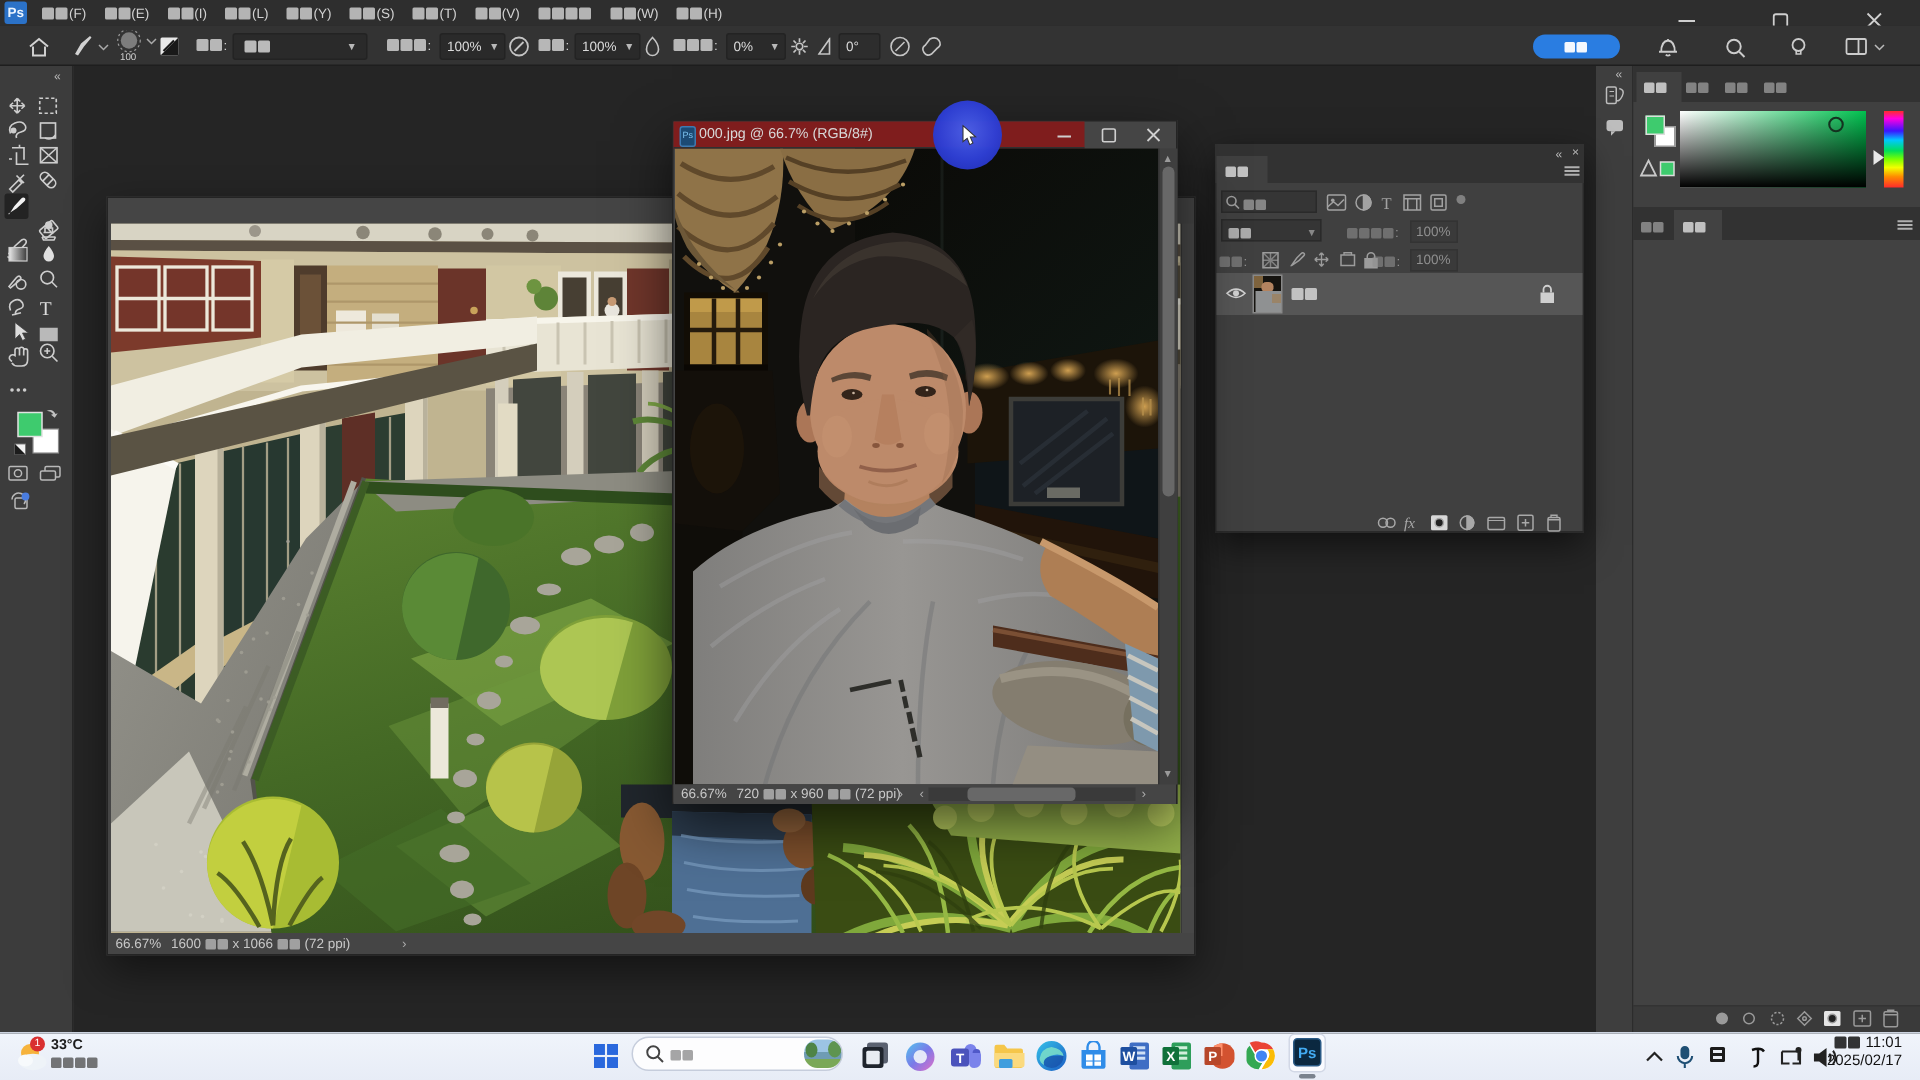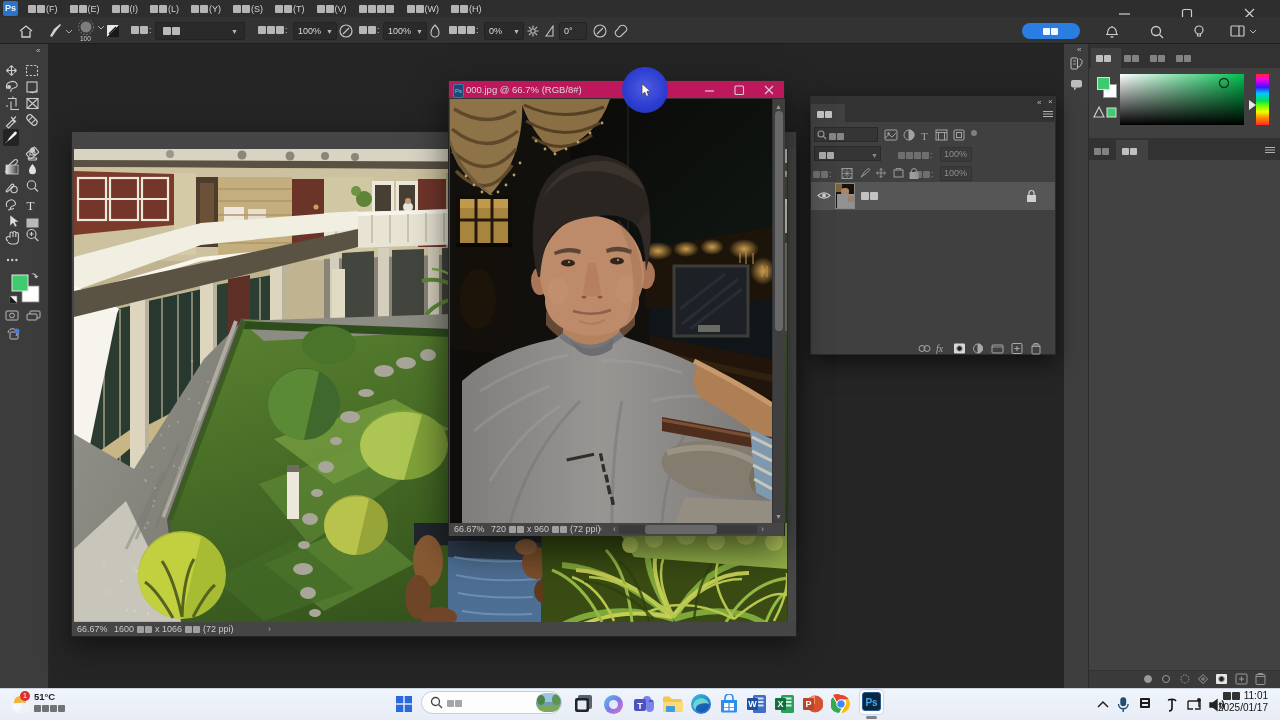--- a/index.html
+++ b/index.html
@@ -539,21 +539,21 @@
           <circle cx="612" cy="386" r="10"></circle>
           <circle cx="642" cy="392" r="9"></circle>
           <circle cx="672" cy="386" r="10"></circle>
           <circle cx="700" cy="393" r="9"></circle>
           <circle cx="556" cy="396" r="8"></circle>
   </g>
  </svg>
 </div>
 
 <div class="a" style="left:448px;top:80px;width:337px;height:456px;background:#454545;border:1px solid #242424;box-sizing:border-box;box-shadow:0 14px 34px rgba(0,0,0,.6)">
- <div class="a" style="left:0;top:0;width:335px;height:18px;background:#be185d;border-bottom:1px solid #303030;box-sizing:border-box">
+ <div class="a" style="left:0;top:0;width:274px;height:18px;background:#7f1d1d;border-bottom:1px solid #303030;box-sizing:border-box">
   <div class="a" style="left:4px;top:3px;width:9px;height:12px;background:#1c4a74;border:1px solid #3e7ab0;border-radius:2px;color:#7ec3f0;font-size:6px;text-align:center;line-height:12px">Ps</div>
   <div class="a" style="left:17px;top:3px;color:#d8d8d8;font-size:9.5px">000.jpg @ 66.7% (RGB/8#)</div>
   <svg class="a" style="left:250px;top:4px" width="80" height="11" viewBox="0 0 80 11">
    <line x1="6" y1="6" x2="15" y2="6" stroke="#cfcfcf" stroke-width="1.2"></line>
    <rect x="36" y="1" width="8.5" height="8.5" fill="none" stroke="#cfcfcf" stroke-width="1.1" rx="1"></rect>
    <path d="M66 1 L74 9 M74 1 L66 9" stroke="#cfcfcf" stroke-width="1.2"></path>
   </svg>
  </div>
  <svg class="a" style="left:1px;top:18px" width="322" height="424" viewBox="0 0 322 424">
   <defs>
@@ -714,21 +714,21 @@
  <path d="M1 0.8 L1 11.5 L3.8 9.2 L5.5 13.4 L7.6 12.4 L5.9 8.4 L9.4 8.2 Z" fill="#ffffff" stroke="#333" stroke-width=".7"></path>
 </svg>
 
 <div class="a" style="left:0;top:688px;width:1280px;height:32px;background:linear-gradient(#f0f4fb,#e7ecf6);border-top:1px solid #ccd3e0;box-sizing:border-box"></div>
 <svg class="a" style="left:10px;top:692px" width="24" height="24" viewBox="0 0 24 24">
  <circle cx="10" cy="10" r="6" fill="#f6b33c"></circle>
  <ellipse cx="12" cy="16" rx="9" ry="5.5" fill="#eef3f8"></ellipse>
  <ellipse cx="7" cy="15" rx="5" ry="4" fill="#f7fafc"></ellipse>
 </svg>
 <div class="a" style="left:20px;top:691px;width:10px;height:10px;border-radius:50%;background:#d93030;color:#fff;font-size:7px;text-align:center;line-height:10px">1</div>
-<div class="a" style="left:34px;top:691px;font-size:9.5px;font-weight:bold;color:#1c1c1c">51°C</div>
+<div class="a" style="left:34px;top:691px;font-size:9.5px;font-weight:bold;color:#1c1c1c">33°C</div>
 <div class="a" style="left:34px;top:703px;color:#4a4a4a"><span class="cjs" style="opacity:.75"></span><span class="cjs" style="opacity:.75"></span><span class="cjs" style="opacity:.75"></span><span class="cjs" style="opacity:.75"></span></div>
 <svg class="a" style="left:396px;top:696px" width="16" height="16" viewBox="0 0 16 16">
  <rect x="0" y="0" width="7.3" height="7.3" fill="#2a68dd"></rect>
       <rect x="8.7" y="0" width="7.3" height="7.3" fill="#2a68dd"></rect>
       <rect x="0" y="8.7" width="7.3" height="7.3" fill="#2a68dd"></rect>
       <rect x="8.7" y="8.7" width="7.3" height="7.3" fill="#2a68dd"></rect>
 </svg>
 <div class="a" style="left:421px;top:691px;width:141px;height:23px;background:#fdfdfe;border:1px solid #c6cddc;border-radius:12px;box-sizing:border-box"></div>
 <svg class="a" style="left:430px;top:696px" width="13" height="13" viewBox="0 0 13 13">
       <circle cx="5.5" cy="5.5" r="4" fill="none" stroke="#444" stroke-width="1.3"></circle>
@@ -835,15 +835,15 @@
         <path d="M103 7 v5"></path>
  </g>
  <g fill="none" stroke="#222" stroke-width="1.4">
   <path d="M114 8 v4 h3 l4 3 V5 l-4 3 Z" fill="#222"></path>
   <path d="M123.5 7.5 a4 4 0 0 1 0 5 M126 5.5 a7 7 0 0 1 0 9"></path>
  </g>
 </svg>
 <div class="a" style="left:1200px;top:690px;width:68px;height:11px;color:#111;font-size:10px;text-align:right">
  <span class="cjs" style="opacity:.85;width:8px;height:8px"></span><span class="cjs" style="opacity:.85;width:8px;height:8px"></span> 11:01
 </div>
-<div class="a" style="left:1198px;top:702px;width:70px;height:11px;color:#111;font-size:10px;text-align:right">2025/01/17</div>
+<div class="a" style="left:1198px;top:702px;width:70px;height:11px;color:#111;font-size:10px;text-align:right">2025/02/17</div>
 
 </div>
 
 </body></html>

